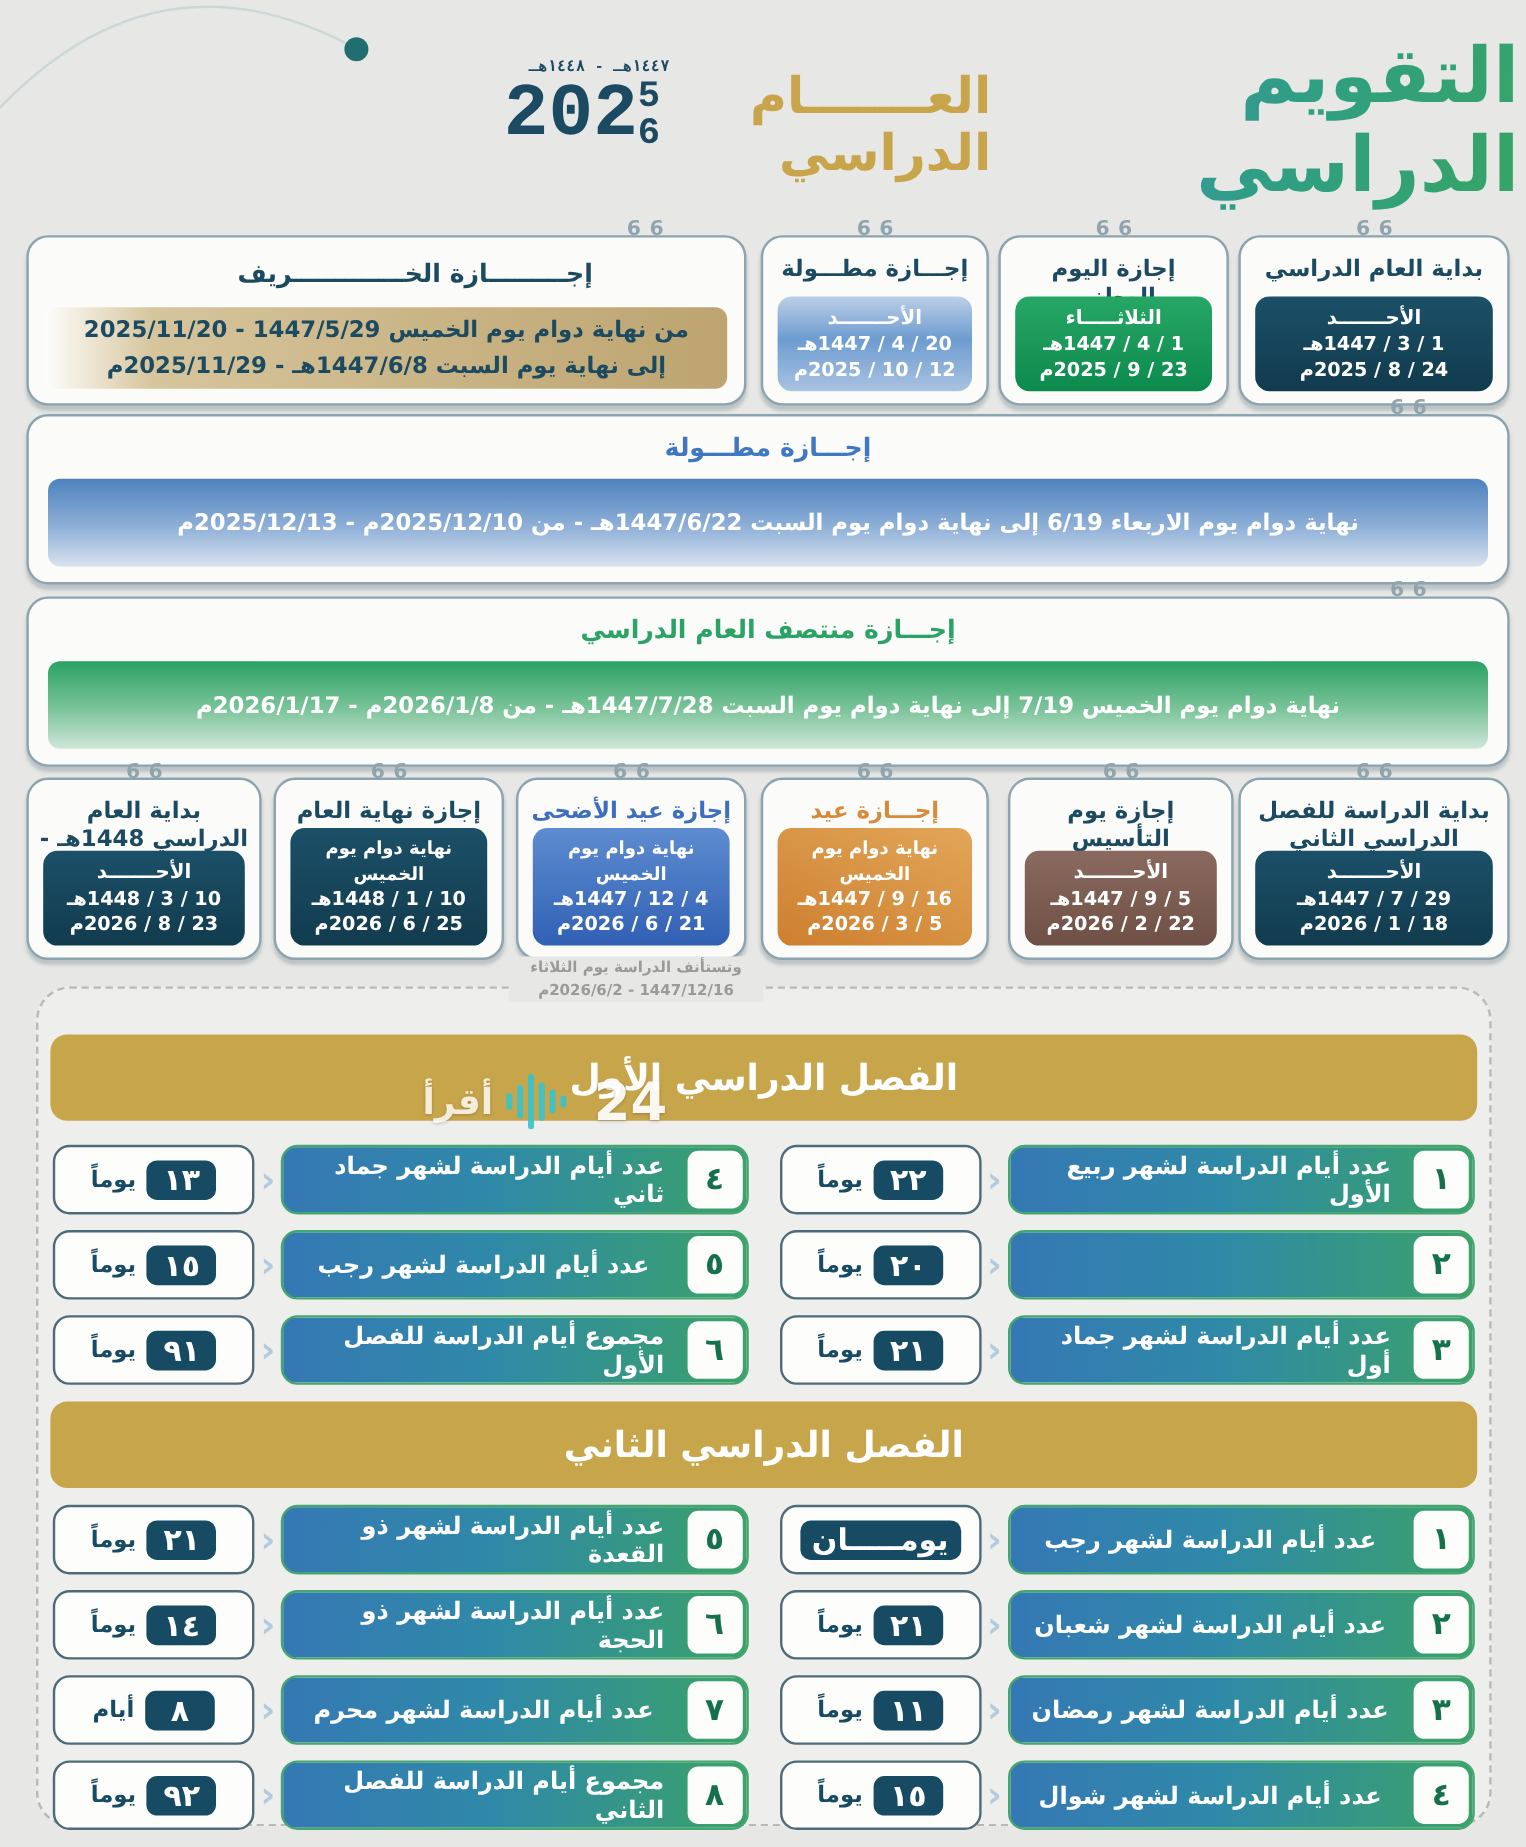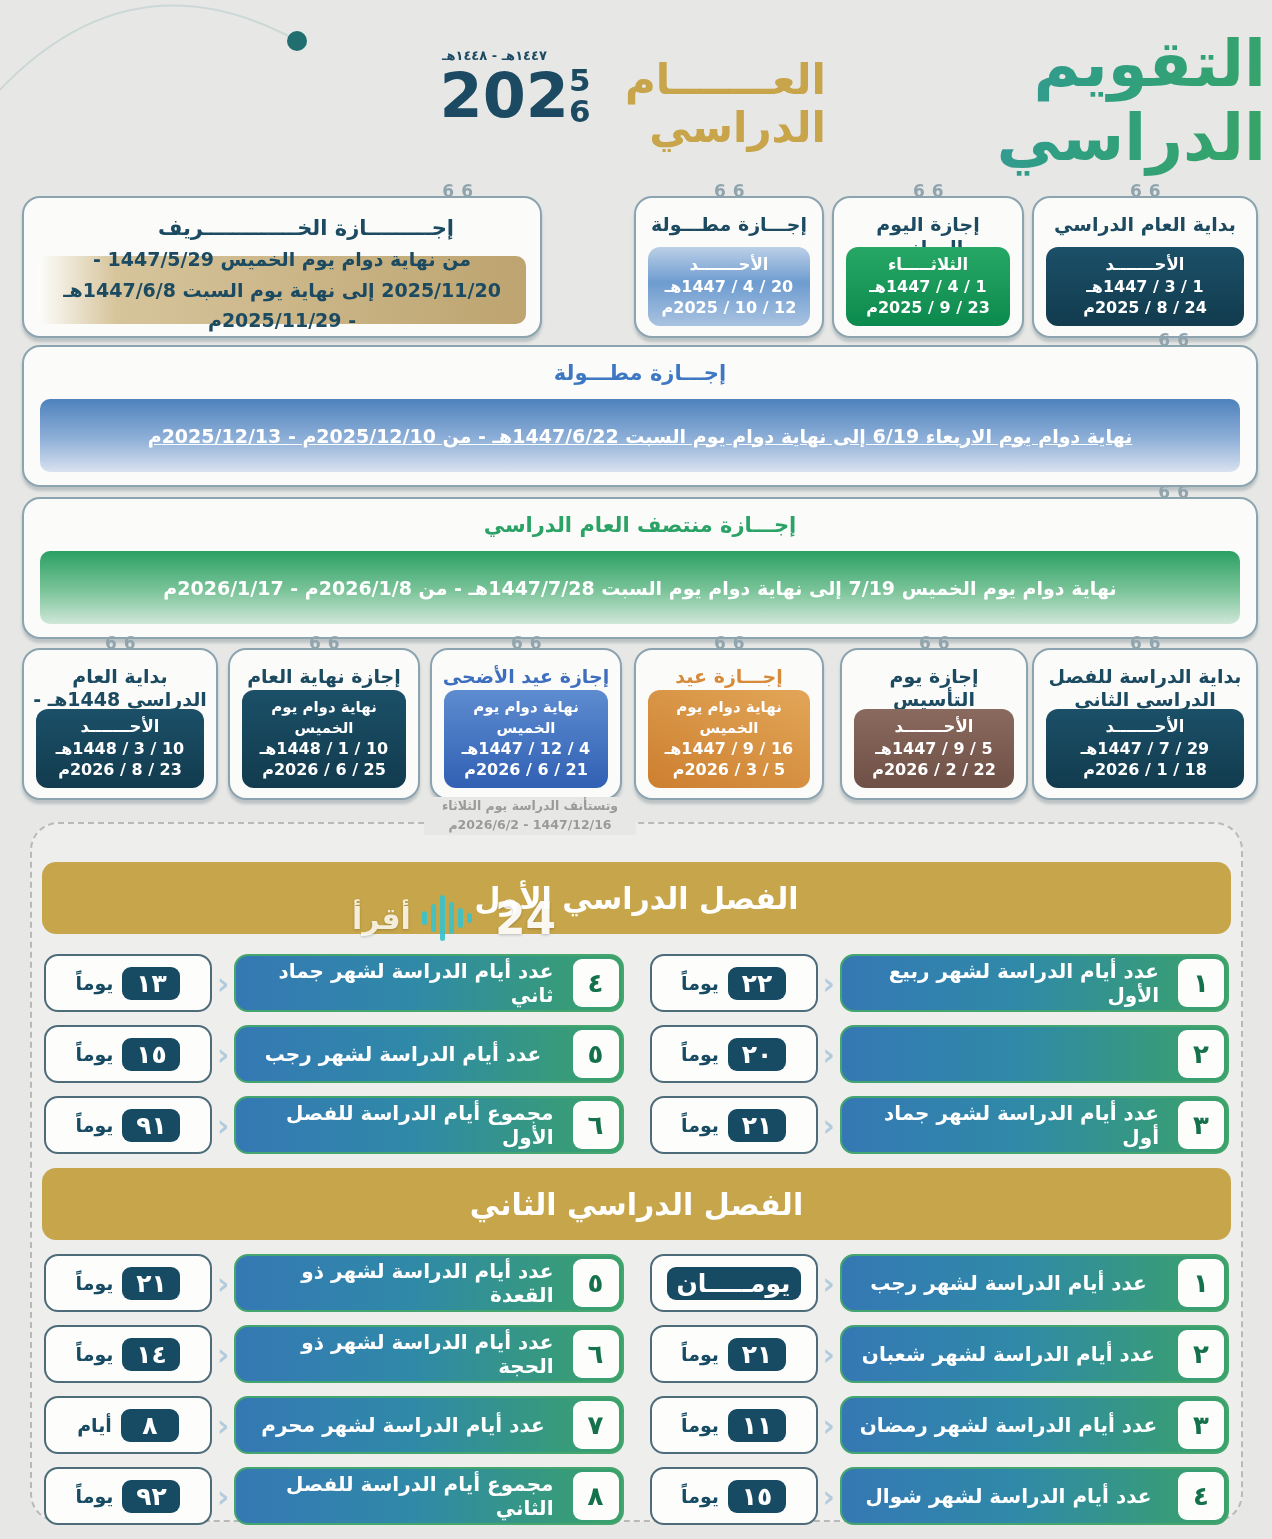--- a/index.html
+++ b/index.html
@@ -6,21 +6,21 @@
   #page{position:relative;width:1272px;height:1539px;background:#e7e8e6;overflow:hidden;margin:0 auto;}
 
   
   .deco-arc{position:absolute;top:0;left:0;}
   .brand{position:absolute;left:826px;top:22px;width:440px;height:158px;display:flex;align-items:center;justify-content:center;
     font-size:64px;font-weight:bold;letter-spacing:1px;
     background:linear-gradient(110deg,#4a8fc4 5%,#2f9e84 55%,#36a468 95%);
     -webkit-background-clip:text;background-clip:text;color:transparent;}
   .subtitle{position:absolute;left:578px;top:56px;width:248px;text-align:right;color:#c8a44a;font-weight:bold;
     font-size:42px;line-height:1.15;}
-  .yearblock{position:absolute;left:442px;top:48px;width:146px;text-align:left;color:#1d4a63;}
+  .yearblock{position:absolute;left:412px;top:48px;width:146px;text-align:right;color:#1d4a63;font-family:Liberation Mono, monospace;}
   .hijri-small{font-size:13px;font-weight:bold;margin-bottom:2px;}
   .yearrow{display:flex;direction:ltr;align-items:center;justify-content:center;}
   .yearrow .y-main{font-size:62px;font-weight:bold;line-height:1;}
   .yearrow .y-stack{display:flex;flex-direction:column;font-size:31px;font-weight:bold;line-height:1;}
 
   
   .card{position:absolute;background:#fbfbf9;border:2px solid #8ba4b0;border-radius:18px;
     box-shadow:0 4px 3px rgba(110,125,135,.35);box-sizing:border-box;}
   .hooks{position:absolute;top:-15px;font-size:17px;font-weight:bold;color:#90a4ae;letter-spacing:7px;line-height:1;}
   .hooks::before{content:"66";}
@@ -40,21 +40,21 @@
   .t-blue{color:#3e6fbe;}
 
   
   .banner-card{position:absolute;left:22px;width:1236px;height:142px;background:#fbfbf9;border:2px solid #8ba4b0;
     border-radius:18px;box-shadow:0 4px 3px rgba(110,125,135,.35);box-sizing:border-box;}
   .btitle{margin-top:14px;text-align:center;font-weight:bold;font-size:21px;}
   .t-bluetitle{color:#3e78c2;}
   .t-greentitle{color:#2ba266;}
   .bbar{position:absolute;left:16px;right:16px;top:52px;bottom:13px;border-radius:10px;display:flex;align-items:center;
     justify-content:center;color:#fff;font-weight:bold;font-size:19px;}
-  .bb-blue{background:linear-gradient(180deg,#4d82bd,#8fb0d8 55%,#d9e2ef);text-decoration:underline;}
+  .bb-blue{background:linear-gradient(180deg,#4d82bd,#8fb0d8 55%,#d9e2ef);}
   .bb-green{background:linear-gradient(180deg,#2aa164,#7cc49a 55%,#cfe7d8);}
   .tanbar{position:absolute;left:14px;right:14px;top:58px;bottom:12px;border-radius:10px;
     background:linear-gradient(90deg,#fdfdfb 0%,#d6c49b 16%,#bda470 100%);
     color:#1b4a61;font-weight:bold;font-size:19px;display:flex;align-items:center;justify-content:center;
     text-align:center;line-height:1.6;padding:0 20px;}
   .autumn-title{margin-top:18px;font-size:21px;}
 
   .resume-note{position:absolute;left:424px;top:797px;width:204px;z-index:5;background:#e7e8e6;
     color:#9a9a98;font-weight:bold;font-size:12.5px;text-align:center;line-height:1.5;padding:0 4px;}
 
@@ -136,21 +136,21 @@
   <div class="card" style="left:634px;top:196px;width:190px;height:142px;">
     <span class="hooks center"></span>
     <div class="ctitle">إجـــازة مطـــولة</div>
     <div class="datebox db-bluelight">
       <div class="day">الأحـــــــد</div>
       <div>20 / 4 / 1447هـ</div>
       <div>12 / 10 / 2025م</div>
     </div>
   </div>
 
-  <div class="card" style="left:22px;top:196px;width:520px;height:142px;padding-left:48px;">
+  <div class="card" style="left:22px;top:196px;width:600px;height:142px;padding-left:48px;">
     <span class="hooks rightpos"></span>
     <div class="ctitle autumn-title">إجـــــــــازة الخـــــــــــــريف</div>
     <div class="tanbar">من نهاية دوام يوم الخميس 1447/5/29 - 2025/11/20 إلى نهاية يوم السبت 1447/6/8هـ - 2025/11/29م</div>
   </div>
 
   <div class="banner-card" style="top:345px;">
     <span class="hooks rightpos"></span>
     <div class="btitle t-bluetitle">إجـــازة مطـــولة</div>
     <div class="bbar bb-blue">نهاية دوام يوم الاربعاء 6/19 إلى نهاية دوام يوم السبت 1447/6/22هـ - من 2025/12/10م - 2025/12/13م</div>
   </div>

